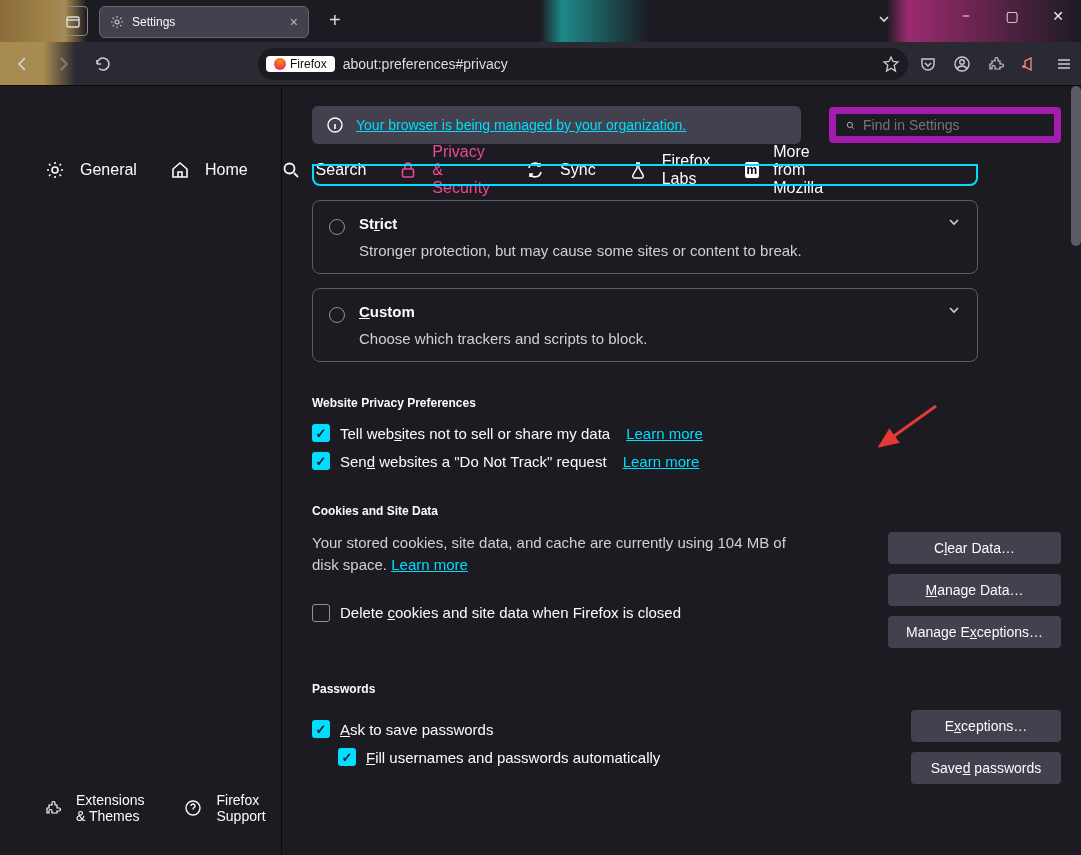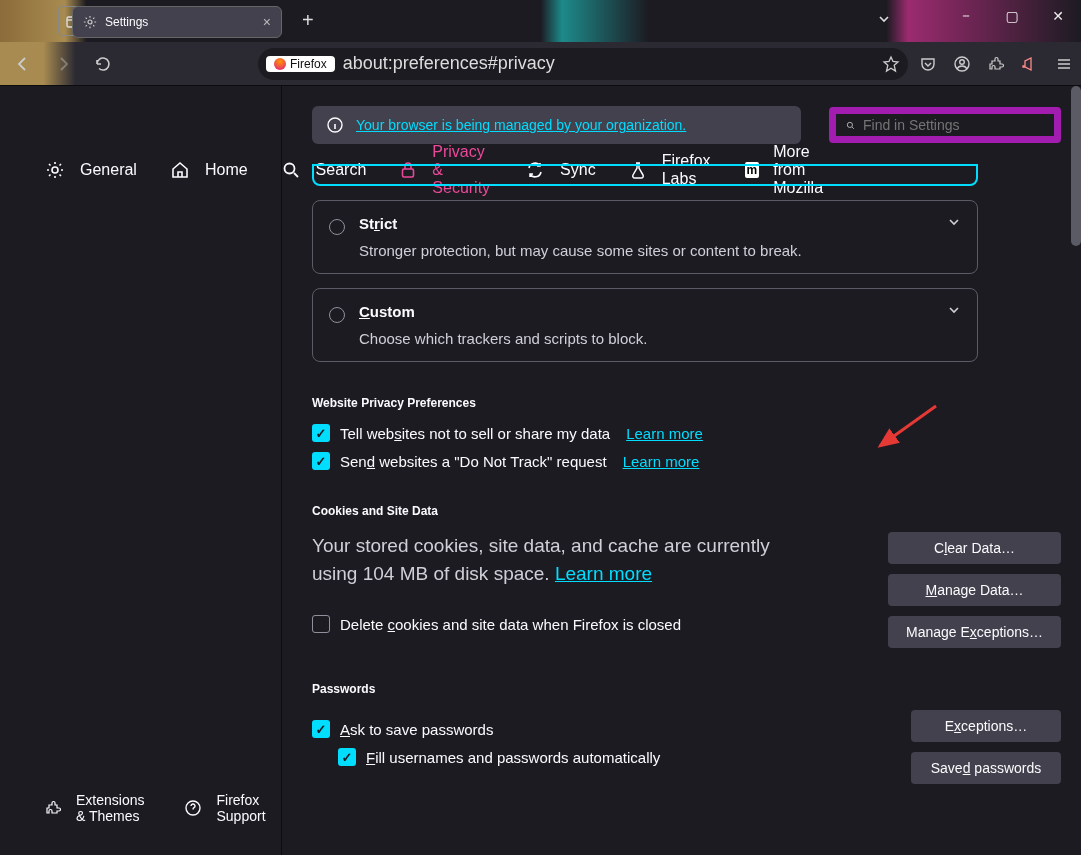--- a/index.html
+++ b/index.html
@@ -1,36 +1,36 @@
 <!DOCTYPE html>
 <html><head>
 <meta charset="utf-8">
 <style>
 * { box-sizing: border-box; margin: 0; padding: 0; }
 body { width: 1081px; height: 855px; font-family: "Segoe UI", Arial, sans-serif; font-size: 14px; background: #1c1b22; color: #fbfbfe; overflow: hidden; position: relative; }
 
 
 .titlebar { height: 42px; background: linear-gradient(90deg,#8b6c3a 0%,#a88b50 6%,#1c1b22 8%,#1c1b22 50%,#1d8a8a 52%,#1c1b22 60%,#1c1b22 82%,#9b2b6f 84%,#1c1b22 100%); display:flex; align-items:flex-end; position:relative; }
-.titlebar .tabarea { display:flex; align-items:center; padding-left:32px; }
+.titlebar .tabarea { display:flex; align-items:center; padding-left:59px; }
 .navhistory { width:30px; height:30px; border:1px solid #888; border-radius:4px; margin-left:6px; margin-bottom:6px; position:absolute; left:52px; top:6px; display:flex; align-items:center; justify-content:center; color:#ddd; }
 .tab { background:#42414d; border-radius:6px; height:32px; margin-bottom:4px; display:flex; align-items:center; padding:0 10px; gap:8px; border:1px solid #666; font-size:12px; position:relative; left:40px; width:210px; }
 .tab .gear { width:14px; height:14px; }
 .tab .close { margin-left:auto; font-size:14px; color:#bbb; }
 .newtab { color:#ddd; font-size:20px; margin-left:60px; margin-bottom:8px; }
 .tabchev { position:absolute; right:190px; top:12px; color:#ddd; }
 .winctrls { position:absolute; right:0; top:0; display:flex; }
 .winctrls div { width:46px; height:32px; display:flex; align-items:center; justify-content:center; color:#eee; font-size:14px; }
 
 
 .toolbar { height:44px; background: linear-gradient(90deg,#a88b50 0%,#a88b50 4%,#2b2a33 7%,#2b2a33 100%); display:flex; align-items:center; padding:0 8px; gap:10px; border-bottom:1px solid #0c0c0d; }
 .tbtn { width:30px; height:30px; display:flex; align-items:center; justify-content:center; color:#ccc; border-radius:4px; }
 .urlbar { flex:1; max-width:650px; height:32px; background:#1c1b22; border-radius:16px; display:flex; align-items:center; padding:0 8px; gap:8px; margin-left:130px; }
 .urlbar .ffchip { background:#fff; color:#111; border-radius:4px; padding:1px 8px; font-size:12px; display:flex; align-items:center; gap:4px; }
 .urlbar .ffchip .foxdot { width:12px; height:12px; background:radial-gradient(circle at 50% 30%,#ff9500,#e31587); border-radius:50%; }
-.urlbar input { flex:1; background:transparent; border:none; color:#ddd; font-size:18px; outline:none; }
+.urlbar input { flex:1; background:transparent; border:none; color:#ddd; font-size:14px; outline:none; }
 .urlbar .star { color:#ccc; }
 .righticons { display:flex; gap:16px; margin-left:auto; color:#ccc; align-items:center; }
 
 
 .content { display:flex; height: calc(855px - 86px); }
 .sidebar { width:282px; background:#1c1b22; border-right:1px solid #0c0c0d; padding-top:64px; display:flex; flex-direction:column; }
 .sideitems { display:flex; flex-direction:row; gap:4px; padding-left:30px; }
 .sideitem { display:flex; align-items:center; gap:14px; height:40px; padding:0 14px; border-radius:6px; font-size:16px; color:#fbfbfe; cursor:pointer; }
 .sideitem.active { color:#ec4899; }
 .sideitem .iconw { width:22px; display:flex; align-items:center; justify-content:center; }
@@ -56,21 +56,21 @@
 .trackcard .desc { color:#cfcfd8; font-size:15px; margin-top:10px; }
 .trackcard .chev { position:absolute; right:16px; top:14px; color:#cfcfd8; }
 
 
 .sectionttl { font-weight:600; font-size:12px; margin:34px 0 14px; }
 .chkrow { display:flex; align-items:center; gap:10px; margin:10px 0; font-size:15px; }
 .chkrow.sub { margin-left:26px; }
 .chk { width:18px; height:18px; border-radius:3px; background:#00ddff; display:flex; align-items:center; justify-content:center; color:#1c1b22; font-size:13px; font-weight:bold; }
 .chk.empty { background:transparent; border:1.5px solid #8f8f9d; }
 .learn { color:#00ddff; text-decoration:underline; margin-left:6px; cursor:pointer; }
-.graytext { color:#cfcfd8; font-size:19px; max-width:500px; line-height:1.45; }
+.graytext { color:#cfcfd8; font-size:15px; max-width:500px; line-height:1.45; }
 .cookierow { display:flex; gap:20px; align-items:flex-start; }
 .btncol { display:flex; flex-direction:column; gap:10px; margin-left:auto; }
 .btn { background:#42414d; padding:8px 18px; border-radius:4px; font-size:14px; text-align:center; min-width:150px; cursor:pointer; }
 .pwsection { display:flex; }
 .pwleft { flex:1; }
 
 
 .arrow { position:absolute; pointer-events:none; }
 
 u.ak { text-decoration: underline; }

